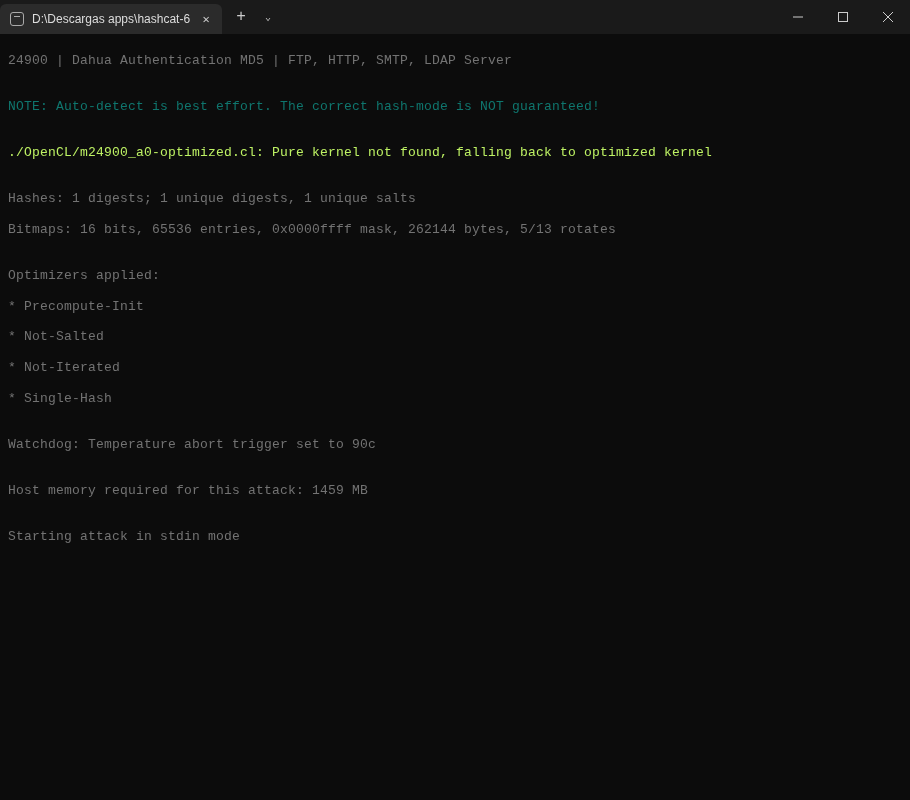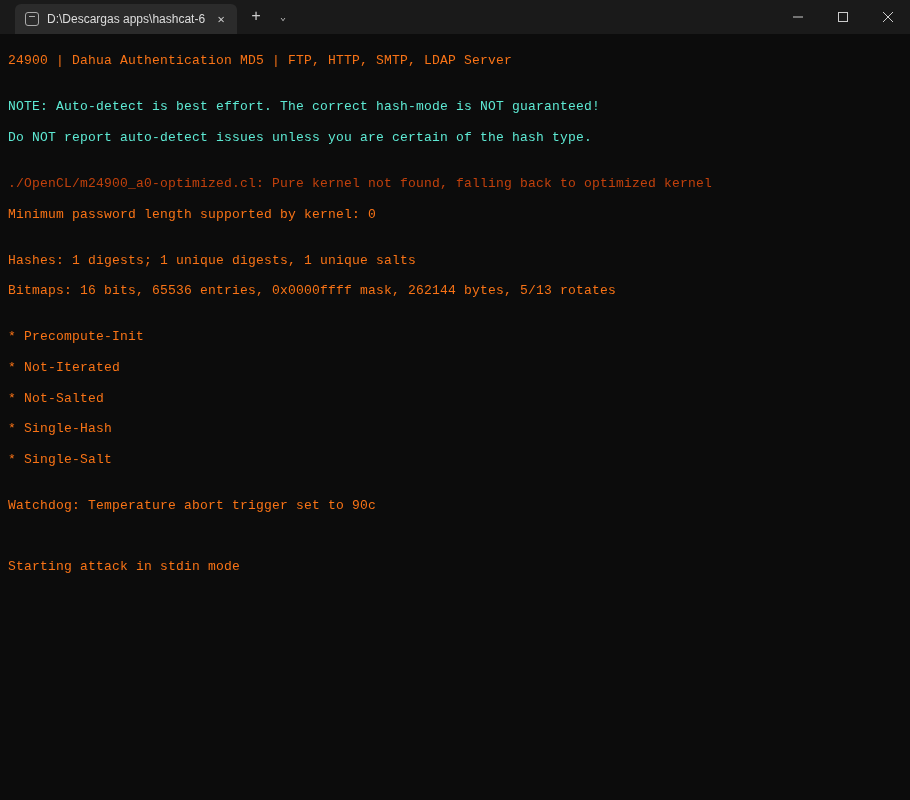--- a/index.html
+++ b/index.html
@@ -20,21 +20,20 @@
       height: 34px;
       background: #1a1a1a;
       display: flex;
       align-items: center;
       justify-content: space-between;
     }
     .tab-area {
       display: flex;
       align-items: center;
       height: 100%;
-      margin-left: 15px;
     }
     .tab {
       display: flex;
       align-items: center;
       height: 30px;
       margin-top: 4px;
       background: #2b2b2b;
       border-radius: 6px 6px 0 0;
       padding: 0 8px 0 10px;
       gap: 8px;
@@ -116,23 +115,23 @@
       fill: none;
       stroke-width: 1;
     }
     .terminal {
       padding: 4px 8px;
       line-height: 1.18;
       white-space: pre;
       font-size: 13px;
       letter-spacing: 0.2px;
     }
-    .line-white { color: #f97316; }
-    .line-yellow { color: #5eead4; }
-    .line-warn { color: #c2410c; }
+    .line-white { color: #737373; }
+    .line-yellow { color: #0f766e; }
+    .line-warn { color: #bef264; }
   </style>
 </head>
 <body>
 
 <div class="titlebar">
   <div class="tab-area">
     <div class="tab">
       <span class="tab-icon"></span>
       <span class="tab-title">D:\Descargas apps\hashcat-6</span>
       <span class="tab-close">✕</span>
@@ -157,36 +156,35 @@
           <line x1="10" y1="0" x2="0" y2="10"></line>
         </svg>
     </div>
   </div>
 </div>
 
 <div class="terminal">
 <div class="line-white">24900 | Dahua Authentication MD5 | FTP, HTTP, SMTP, LDAP Server</div>
 <div class="line-white"></div>
 <div class="line-yellow">NOTE: Auto-detect is best effort. The correct hash-mode is NOT guaranteed!</div>
-<div class="line-yellow">Do NOT report auto-detect issues unless you are certain of the hash type.</div>
 <div class="line-white"></div>
 <div class="line-warn">./OpenCL/m24900_a0-optimized.cl: Pure kernel not found, falling back to optimized kernel</div>
-<div class="line-white">Minimum password length supported by kernel: 0</div>
 <div class="line-white"></div>
 <div class="line-white">Hashes: 1 digests; 1 unique digests, 1 unique salts</div>
 <div class="line-white">Bitmaps: 16 bits, 65536 entries, 0x0000ffff mask, 262144 bytes, 5/13 rotates</div>
 <div class="line-white"></div>
+<div class="line-white">Optimizers applied:</div>
 <div class="line-white">* Precompute-Init</div>
+<div class="line-white">* Not-Salted</div>
 <div class="line-white">* Not-Iterated</div>
-<div class="line-white">* Not-Salted</div>
 <div class="line-white">* Single-Hash</div>
-<div class="line-white">* Single-Salt</div>
 <div class="line-white"></div>
 <div class="line-white">Watchdog: Temperature abort trigger set to 90c</div>
 <div class="line-white"></div>
+<div class="line-white">Host memory required for this attack: 1459 MB</div>
 <div class="line-white"></div>
 <div class="line-white">Starting attack in stdin mode</div>
 <div class="line-white"></div>
 
 
 
 
 
 
 

